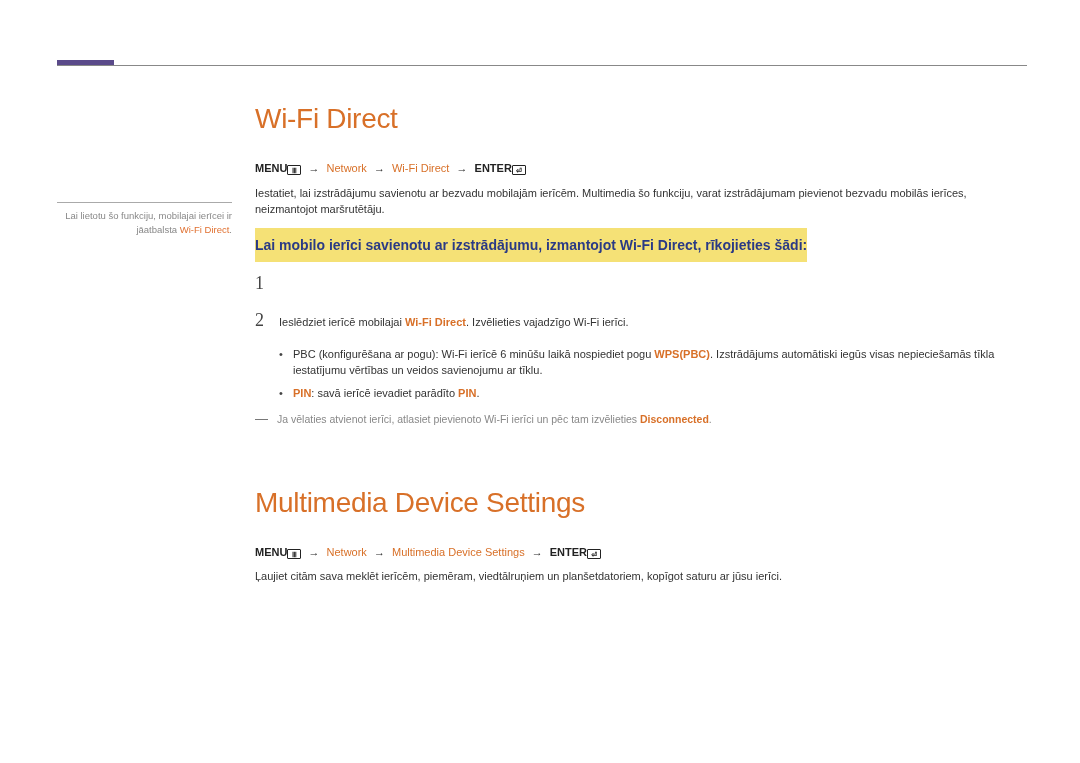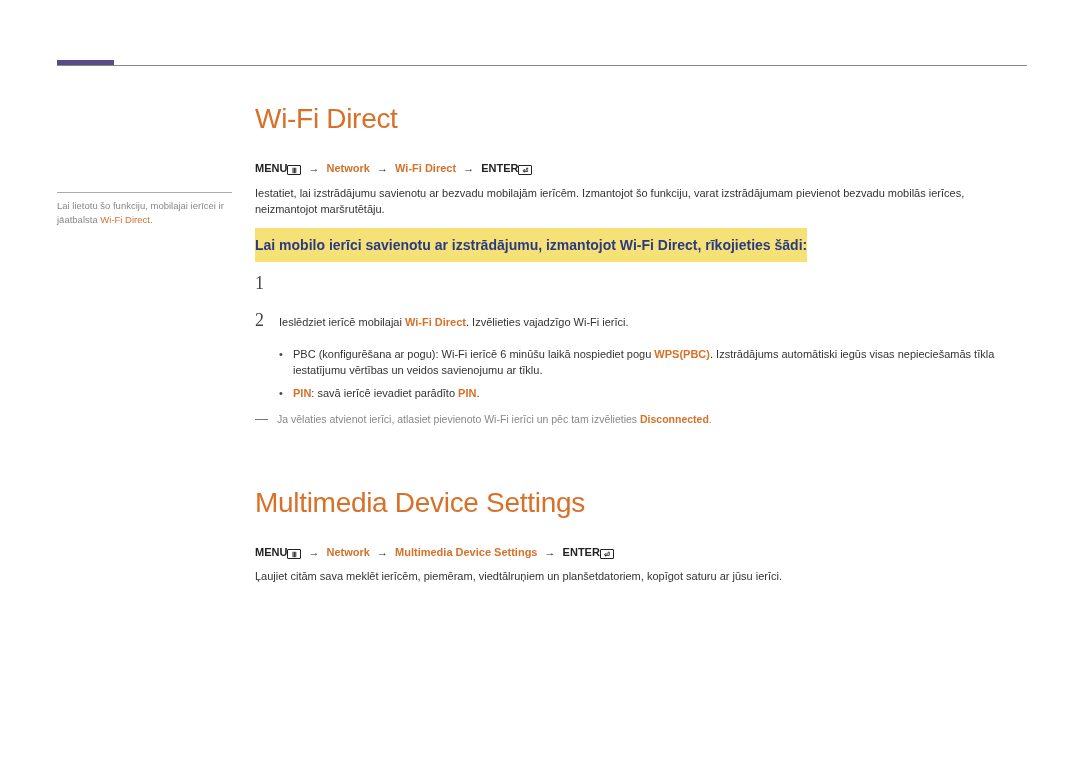--- a/index.html
+++ b/index.html
@@ -24,22 +24,23 @@
     position: absolute;
     top: 60px;
     left: 57px;
     width: 57px;
     height: 5px;
     background: #5a4a8a;
   }
   .sidebar {
     position: absolute;
     left: 57px;
-    top: 192px;
+    top: 202px;
     width: 175px;
+    text-align: right;
   }
   .sidebar-divider {
     border-top: 1px solid #aaa;
     margin-bottom: 6px;
   }
   .sidebar-note {
     font-size: 9.5px;
     color: #888;
     line-height: 1.5;
   }
@@ -57,21 +58,21 @@
     margin-bottom: 20px;
     letter-spacing: -0.3px;
   }
   .nav-path {
     font-size: 11px;
     font-weight: bold;
     color: #222;
     margin-bottom: 8px;
   }
   .nav-path .sep { margin: 0 4px; font-weight: normal;}
-  .nav-path .orange { color: #d87028; font-weight: bold; }
+  .nav-path .orange { color: #d87028; font-weight: normal; }
   .nav-icon { 
     display: inline-block; 
     width: 14px; height: 10px; 
     border: 1px solid #222; 
     vertical-align: -1px;
     font-size: 7px;
     text-align: center;
     line-height: 9px;
     border-radius: 1px;
   }
@@ -156,21 +157,21 @@
     <div class="nav-path">
       <span>MENU</span><span class="nav-icon">Ⅲ</span>
       <span class="sep">→</span>
       <span class="orange">Network</span>
       <span class="sep">→</span>
       <span class="orange">Wi-Fi Direct</span>
       <span class="sep">→</span>
       <span>ENTER</span><span class="nav-icon">⏎</span>
     </div>
 
-    <p class="body-text">Iestatiet, lai izstrādājumu savienotu ar bezvadu mobilajām ierīcēm. Izmantojot šo funkciju, varat izstrādājumam pievienot bezvadu mobilās ierīces, neizmantojot maršrutētāju.</p>
+    <p class="body-text">Iestatiet, lai izstrādājumu savienotu ar bezvadu mobilajām ierīcēm. Multimedia šo funkciju, varat izstrādājumam pievienot bezvadu mobilās ierīces, neizmantojot maršrutētāju.</p>
 
     <div class="highlight-wrap">
       <span class="highlight-heading">Lai mobilo ierīci savienotu ar izstrādājumu, izmantojot Wi-Fi Direct, rīkojieties šādi:</span>
     </div>
 
     <div class="num-list">
       <div class="num-item">
         <div class="num">1</div>
       </div>
       <div class="num-item">

